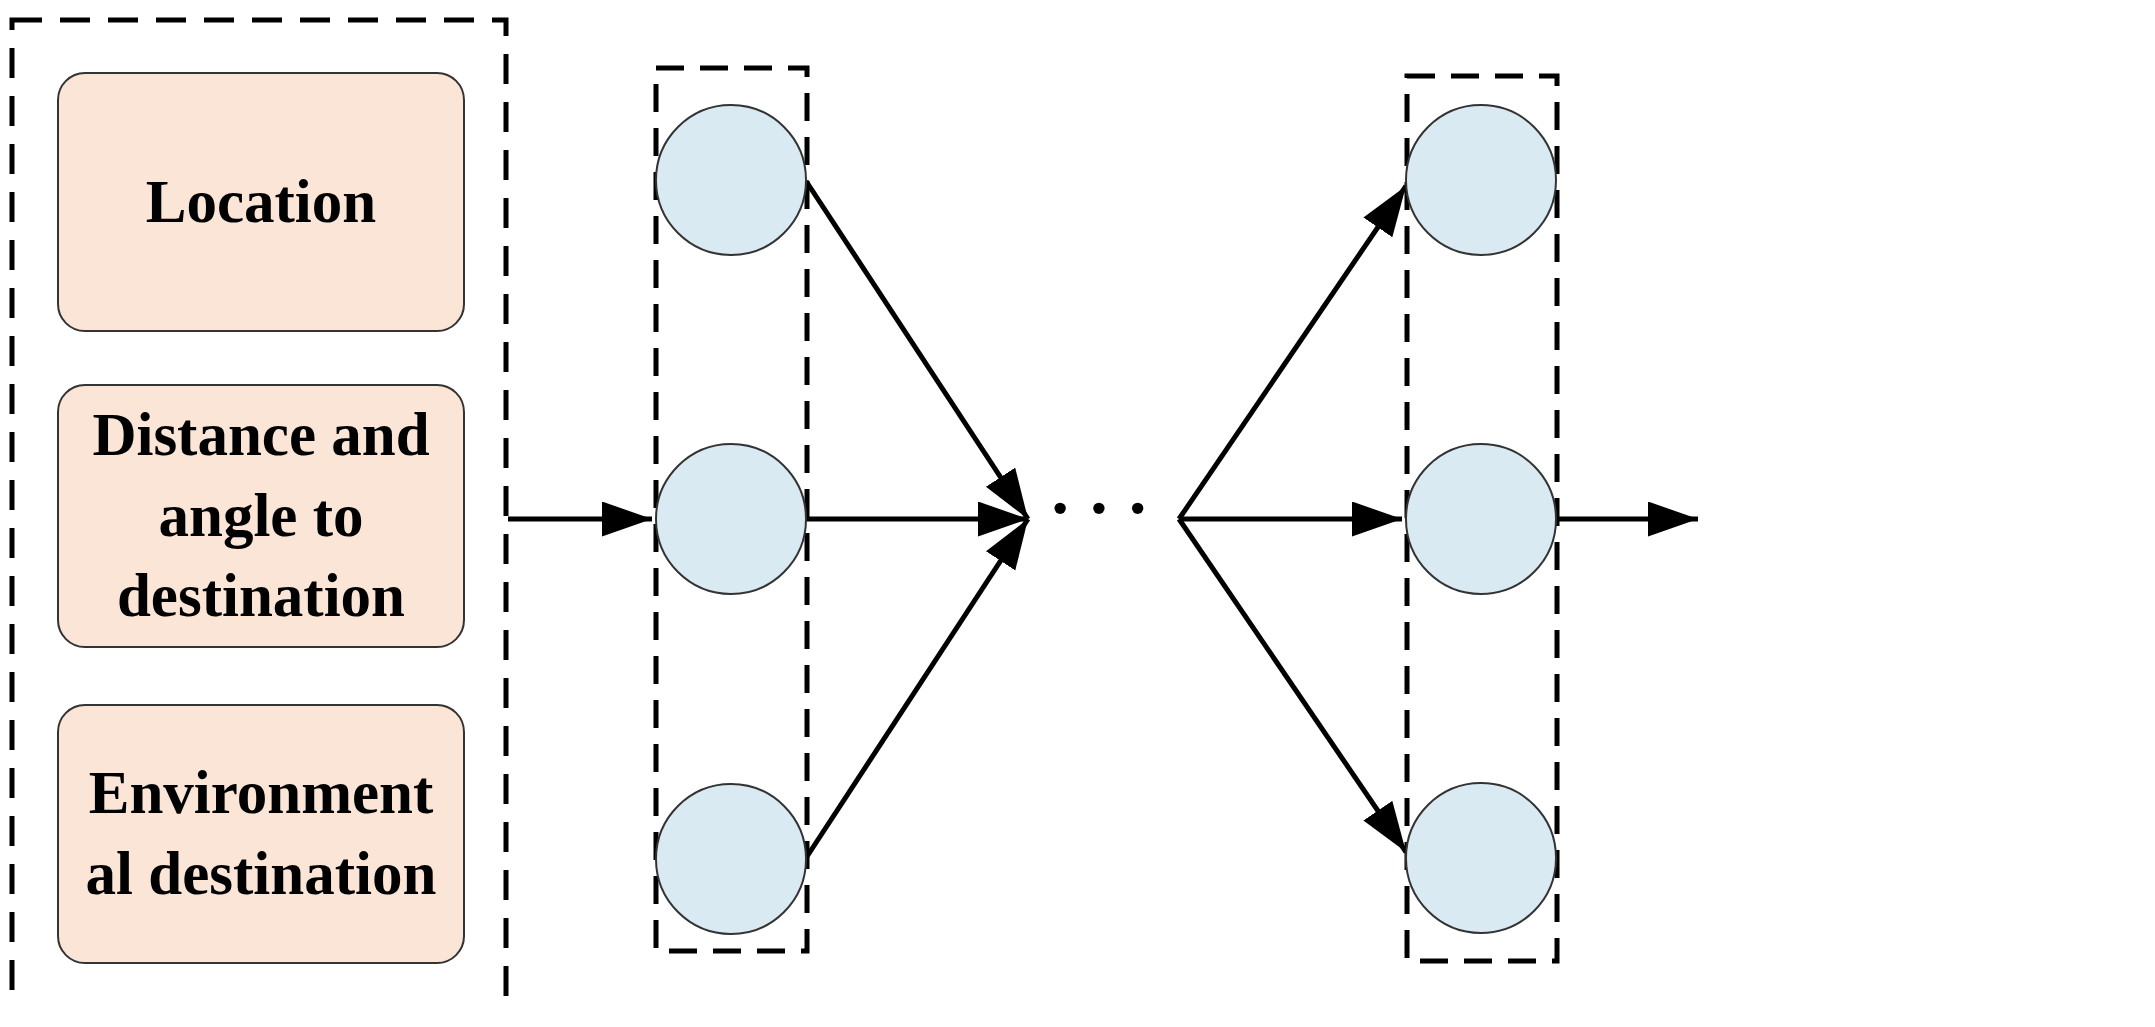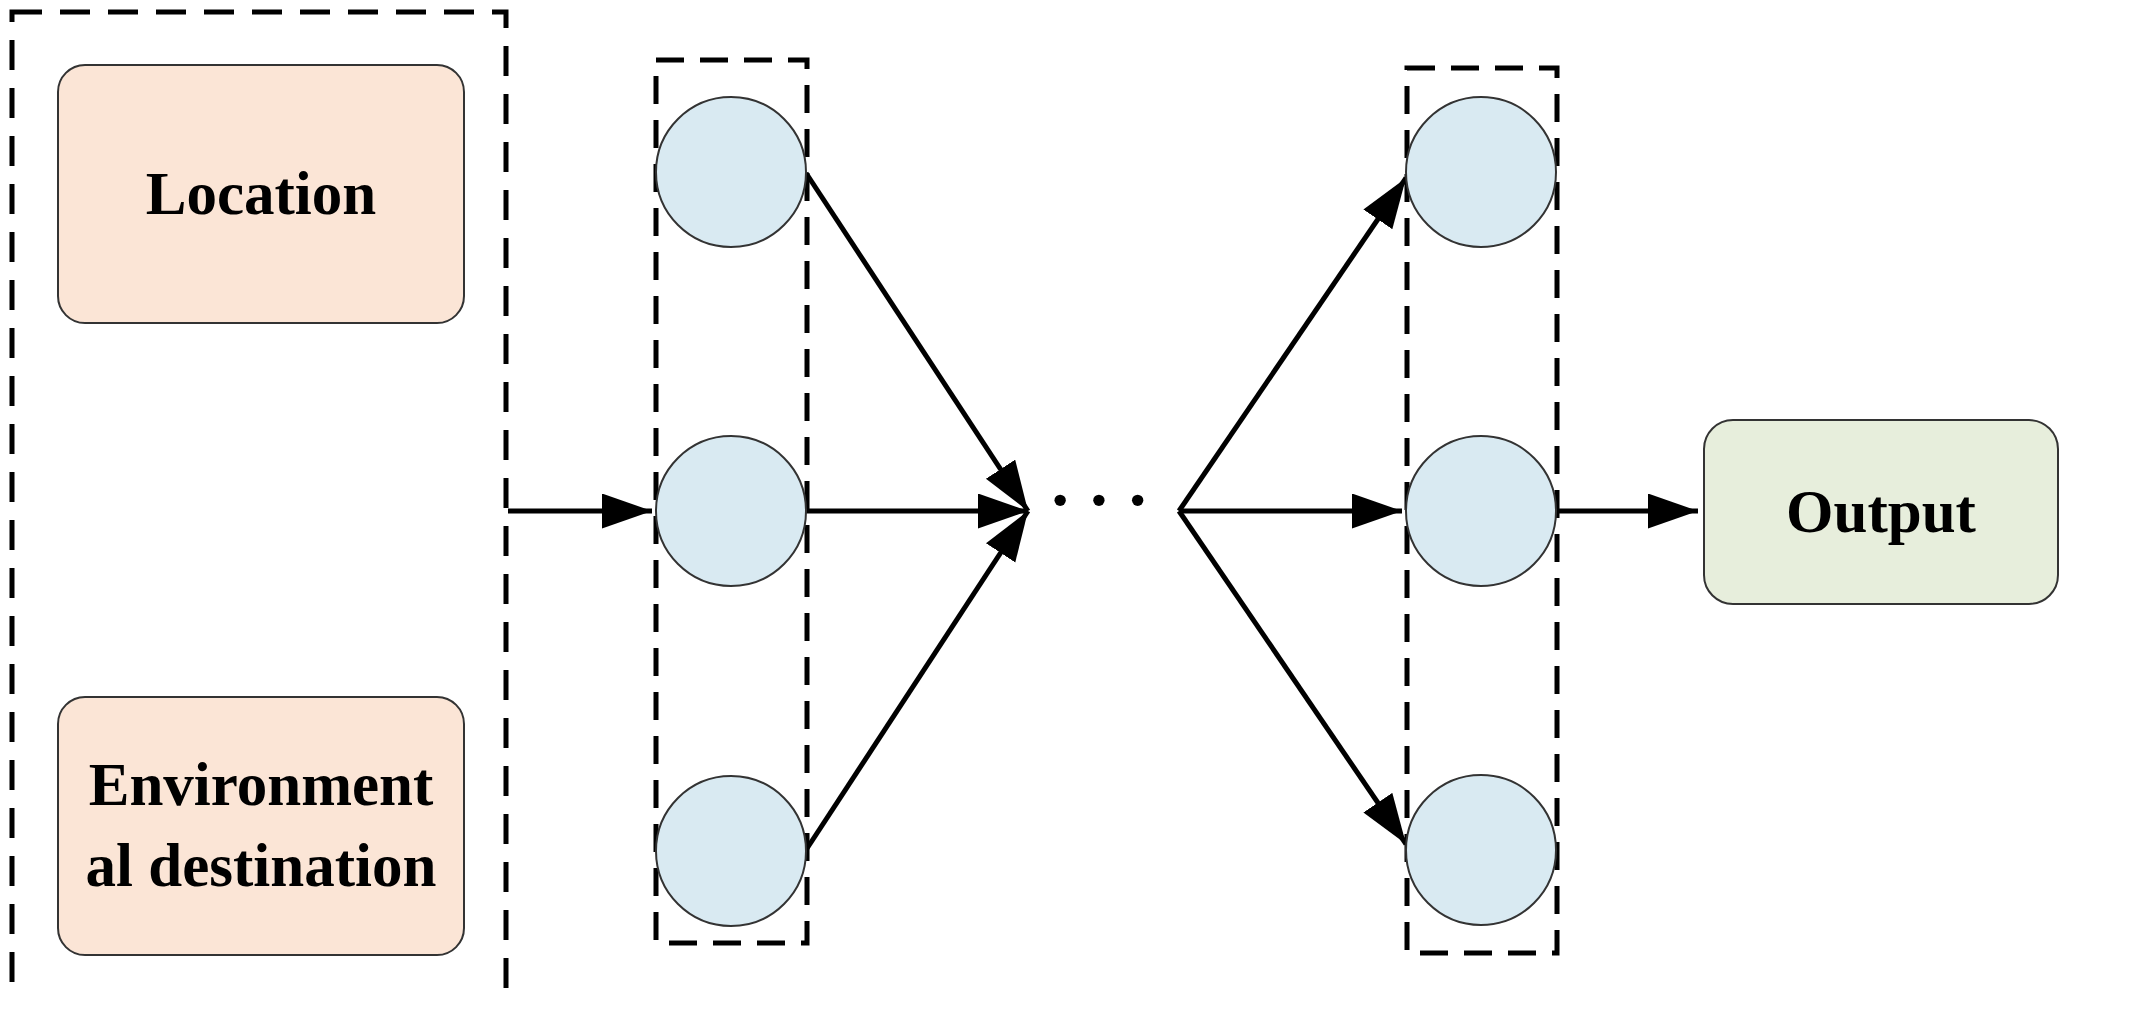--- a/index.html
+++ b/index.html
@@ -7,20 +7,21 @@
     padding: 0;
     background: #ffffff;
   }
   .canvas {
     position: relative;
     width: 2155px;
     height: 999px;
     background: var(--background, #ffffff);
     font-family: "Liberation Serif", "DejaVu Serif", serif;
     overflow: hidden;
+    margin-top: 8px;
   }
   .canvas svg {
     position: absolute;
     left: 0;
     top: 0;
   }
   .dashed-rect {
     fill: none;
     stroke: var(--line-color, #000);
     stroke-width: 5;
@@ -106,25 +107,27 @@
 
     <circle class="node-circle" cx="1481" cy="172" r="75"></circle>
     <circle class="node-circle" cx="1481" cy="511" r="75"></circle>
     <circle class="node-circle" cx="1481" cy="850" r="75"></circle>
   </svg>
 
   <div class="label-box peach" style="left:57px; top:64px; width:408px; height:260px;">
     <span>Location</span>
   </div>
 
+  <div class="label-box peach" style="left:57px; top:376px; width:408px; height:264px;">
+    <span>Distance and
+angle to
+destination</span>
+  </div>
 
   <div class="label-box peach" style="left:57px; top:696px; width:408px; height:260px;">
     <span>Environment
 al destination</span>
   </div>
 
   <div class="ellipsis">···</div>
 
-  <div class="label-box green" style="left:1703px; top:419px; width:356px; height:186px; border-radius:30px;">
-    <span>Output</span>
-  </div>
 
 </div>
 
 </body></html>

